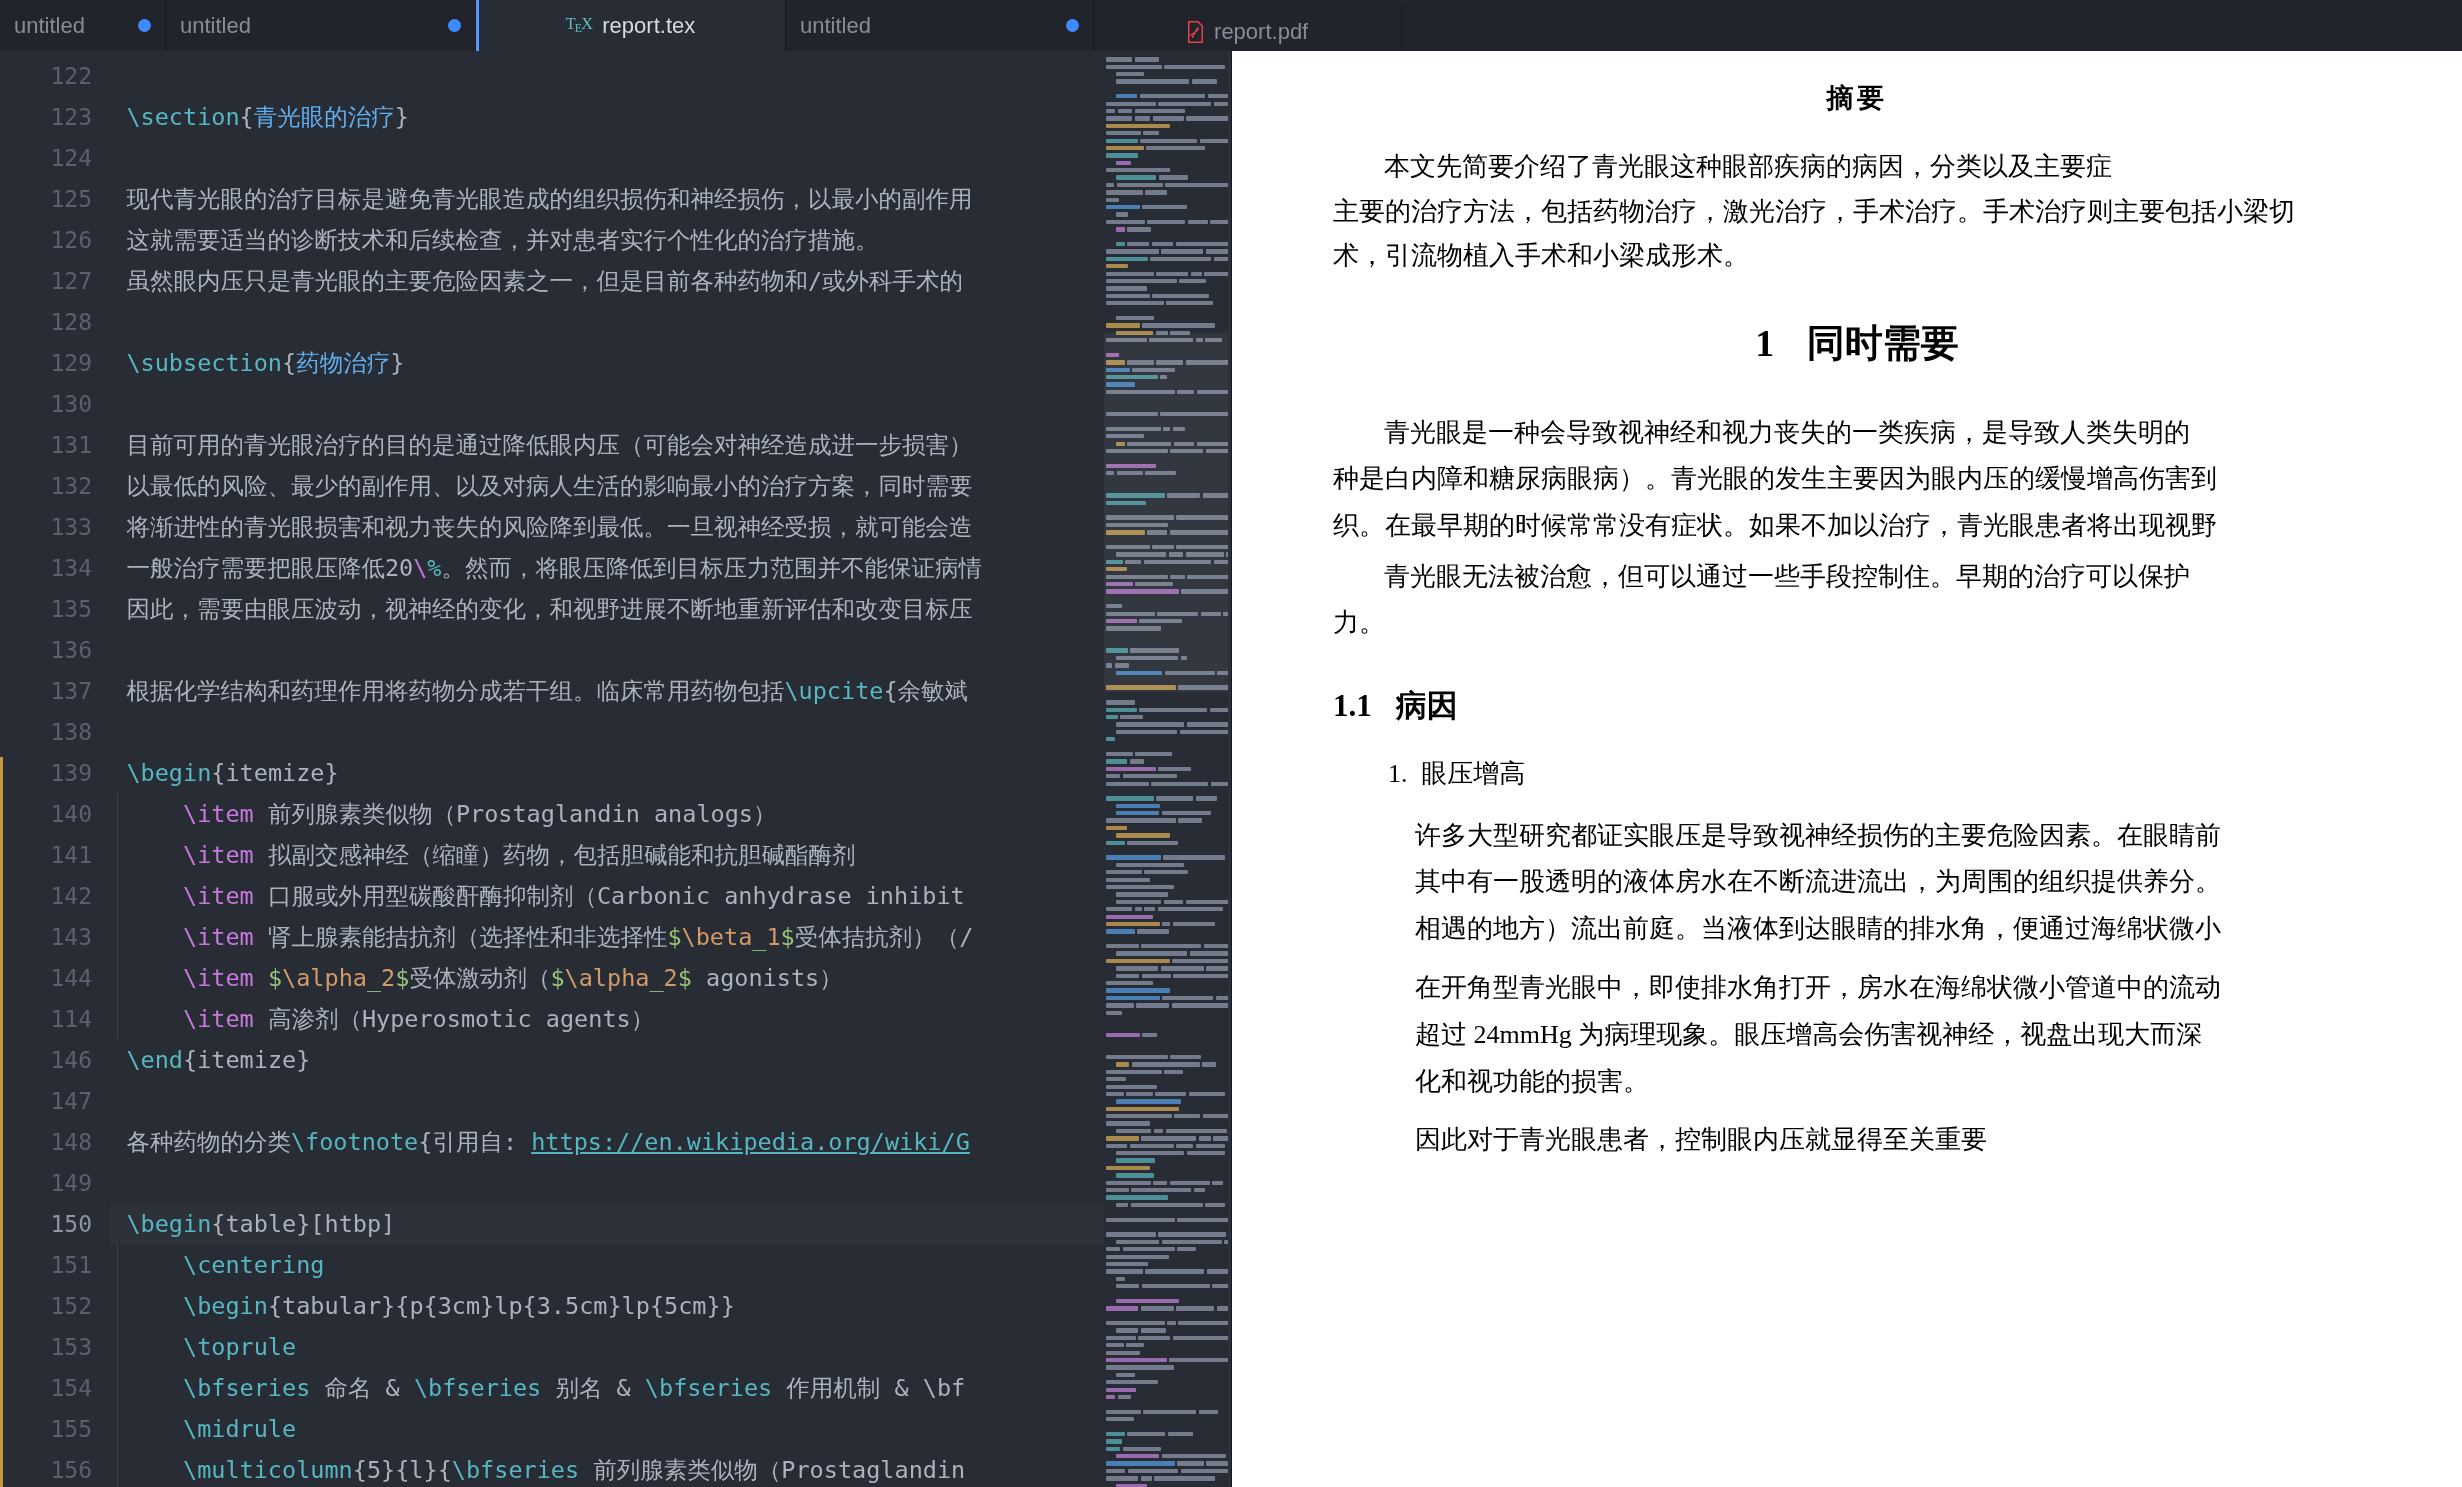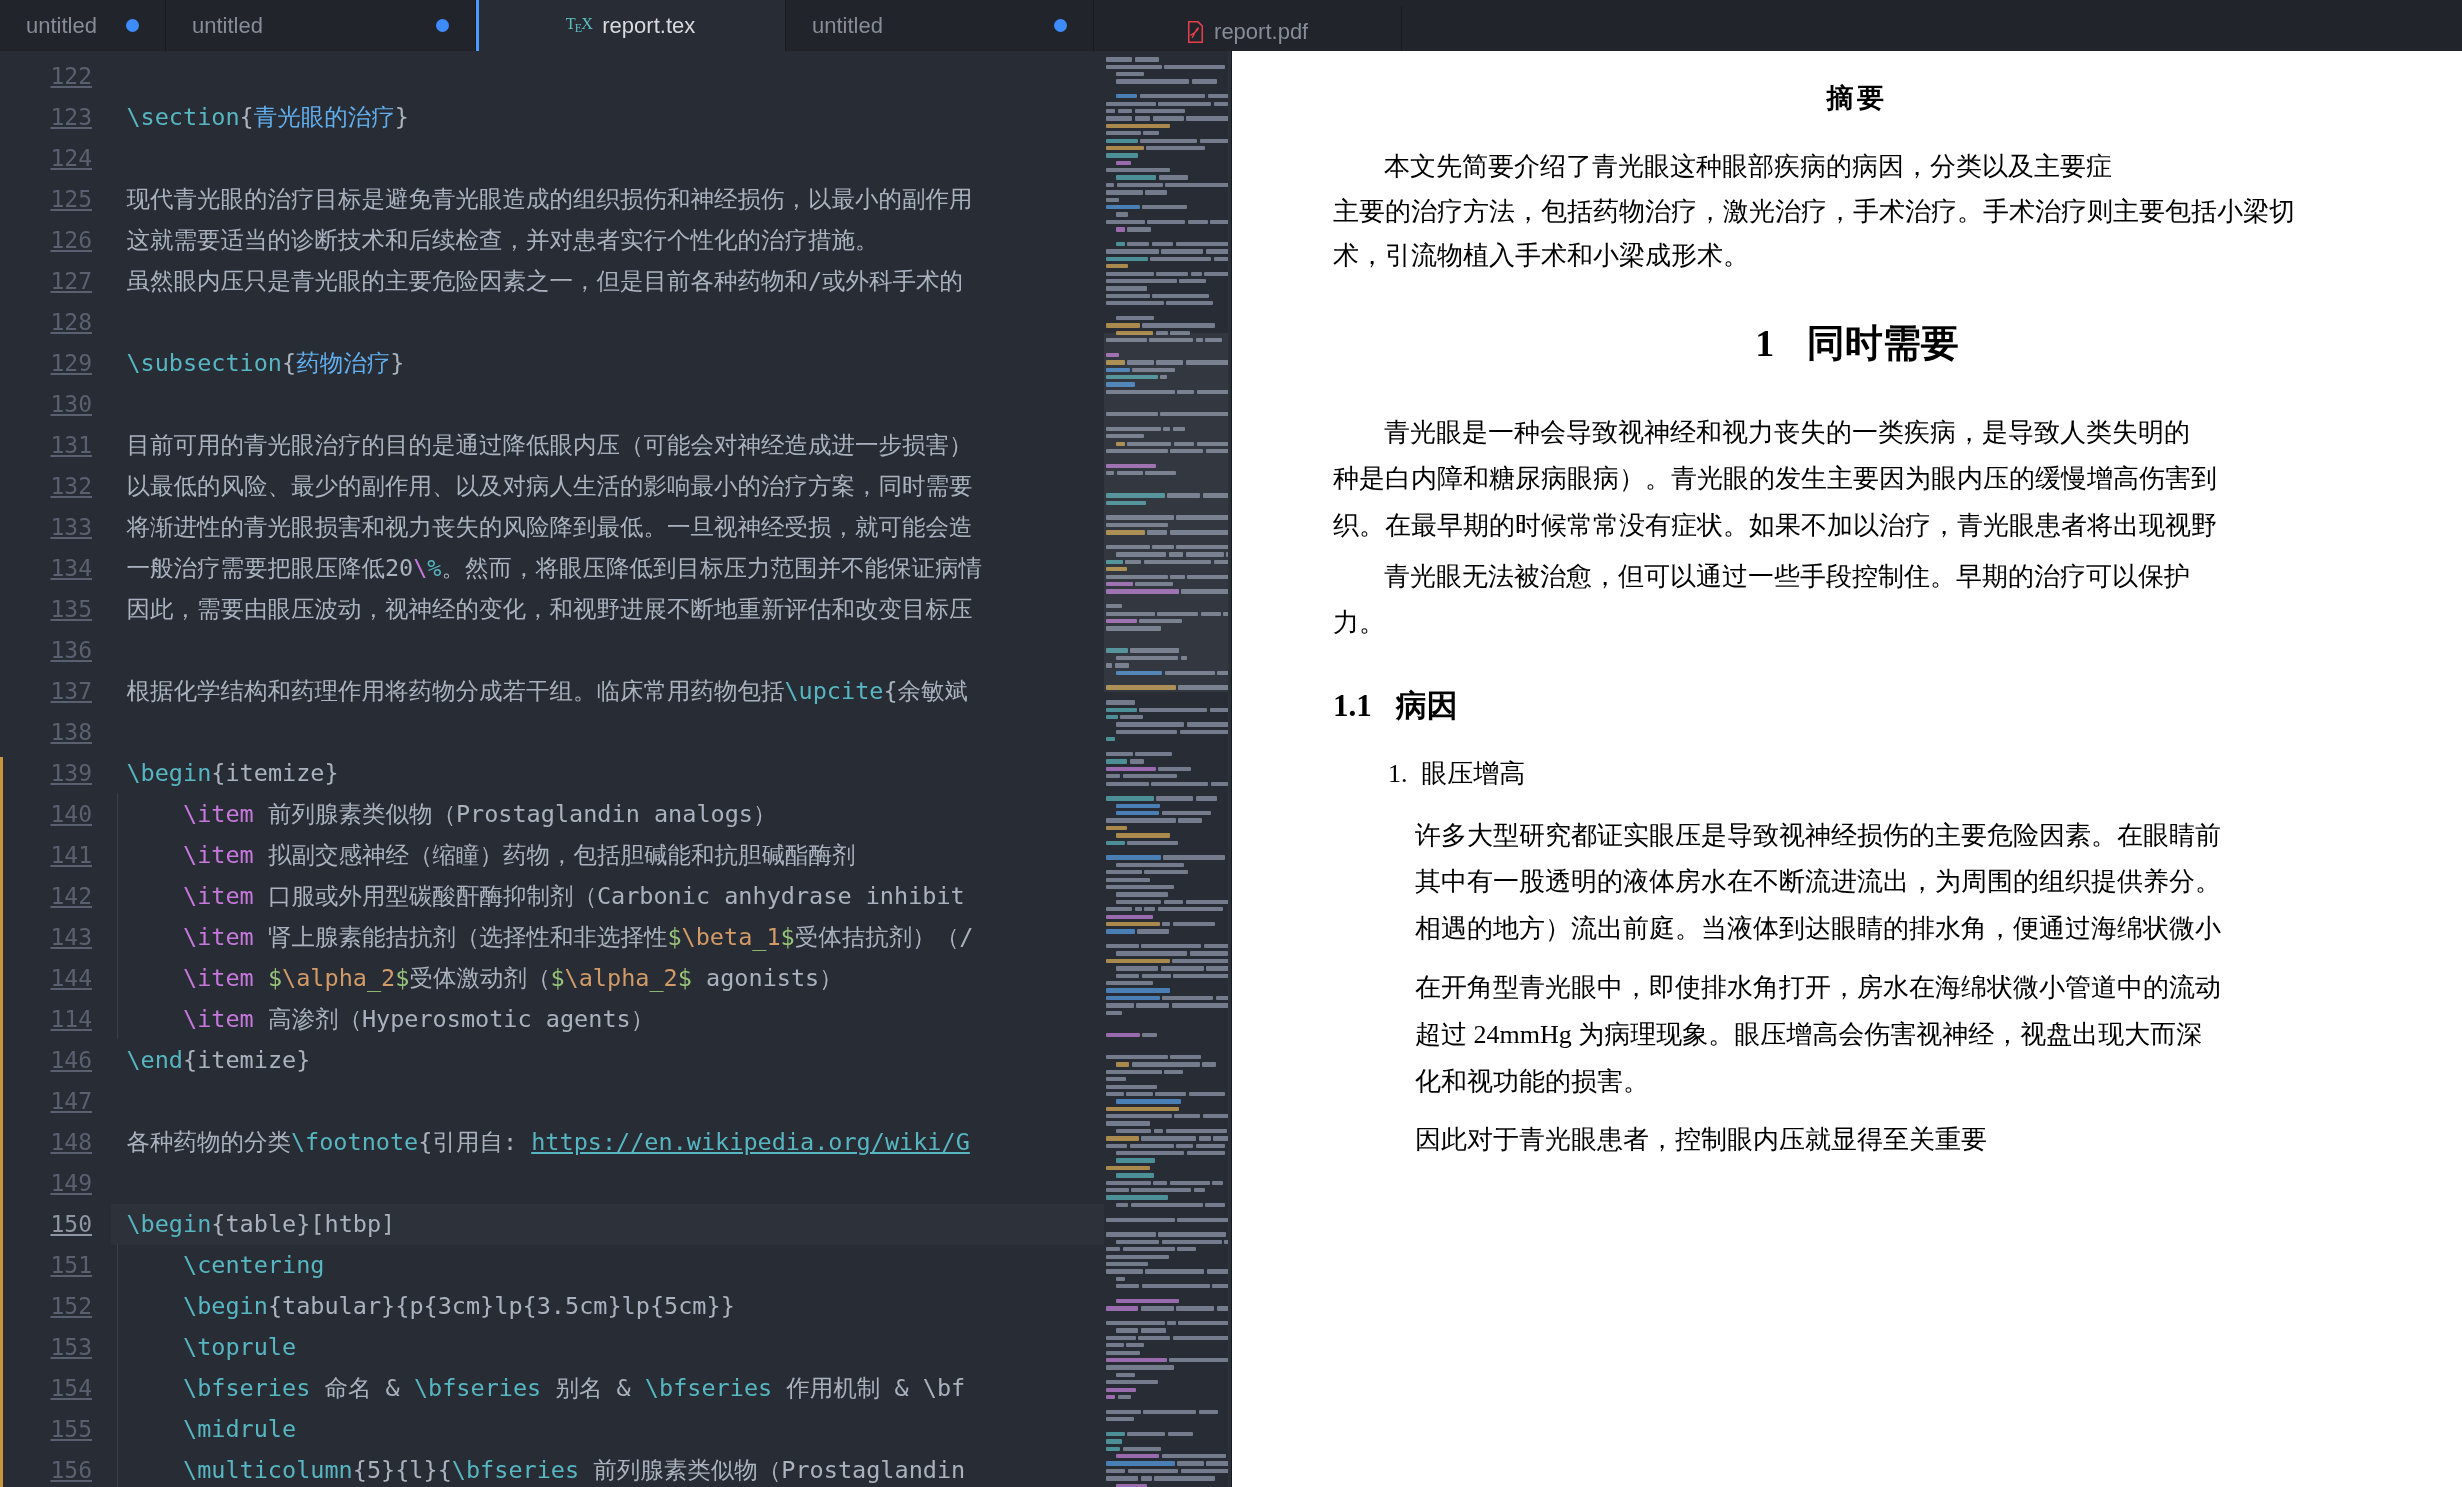--- a/index.html
+++ b/index.html
@@ -21,21 +21,21 @@
   .tab {
     display: flex;
     align-items: center;
     justify-content: flex-start;
     position: relative;
     height: 51px;
     font-size: 22px;
     color: #868c98;
     background: #21252b;
     border-right: 0.9px solid #181a1f;
-    padding: 0 26px;
+    padding: 0 14px;
     white-space: nowrap;
     gap: 10.3px;
   }
   .tab.w1 { width: 166px; }
   .tab.w2 { width: 310px; }
   .tab.w3 { width: 310px; }
   .tab.w4 { width: 308px; }
   .tab.w5 { width: 308px; margin-top: 6px; }
   .tab.active {
     background: #282c34;
@@ -93,21 +93,20 @@
     text-align: right;
     font-family: "DejaVu Sans Mono", monospace;
     font-size: 23px;
     color: #5a6070;
     user-select: none;
   }
   #gutter .ln {
     height: 41px;
     line-height: 41px;
     padding-right: 19px;
-    text-decoration: underline;
   }
   #gutter .ln.cur { color: #8f96a3; }
 
   #code {
     flex: 1 1 auto;
     padding-top: 5.1px;
     font-family: "DejaVu Sans Mono", monospace;
     font-size: 23.5px;
     color: #abb2bf;
     white-space: pre;

